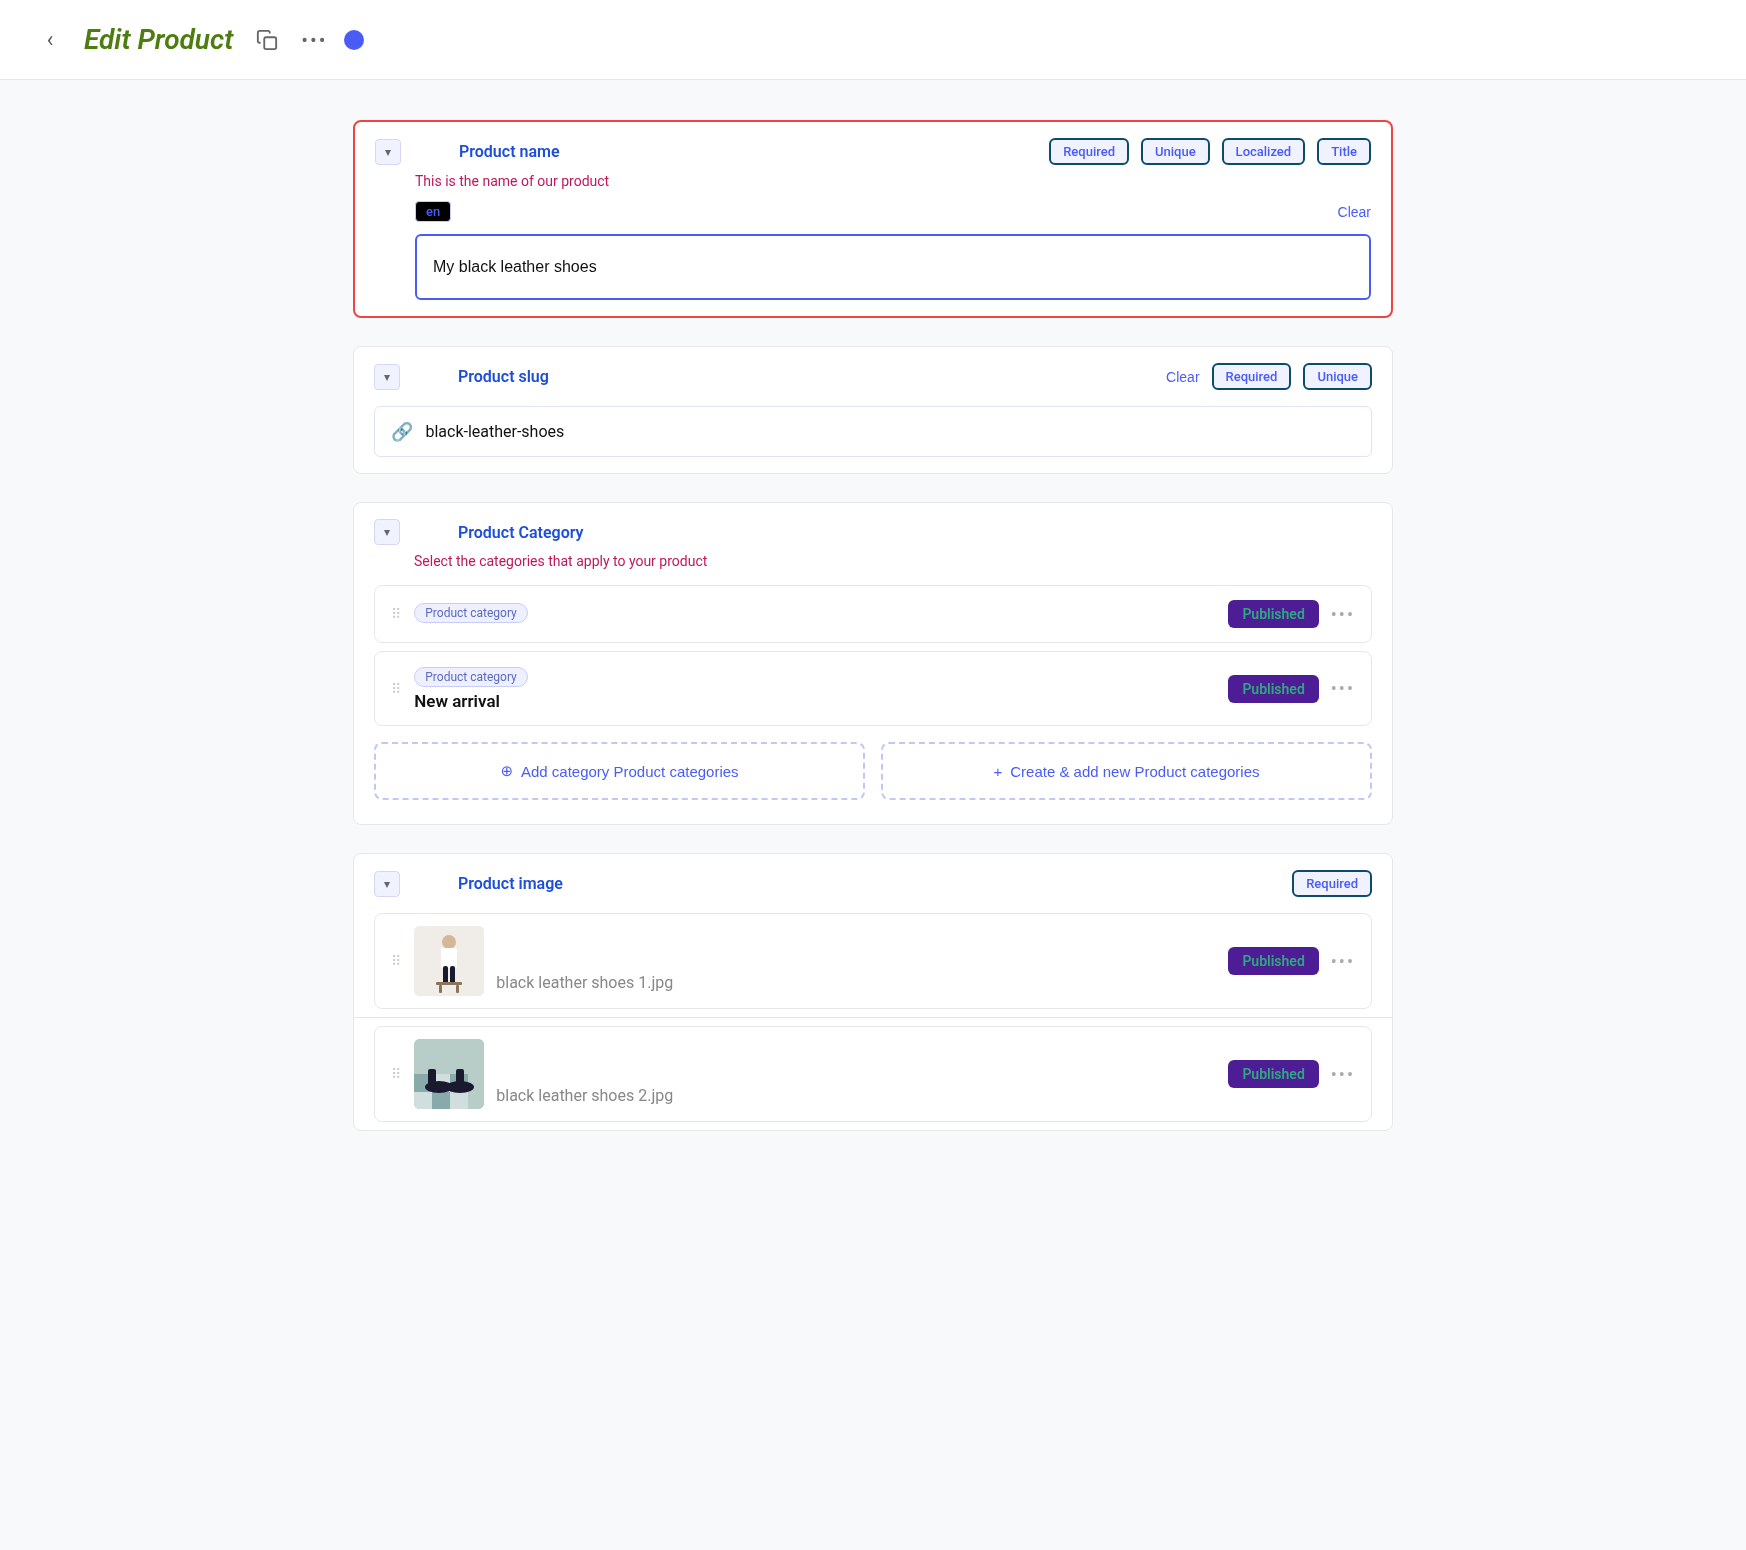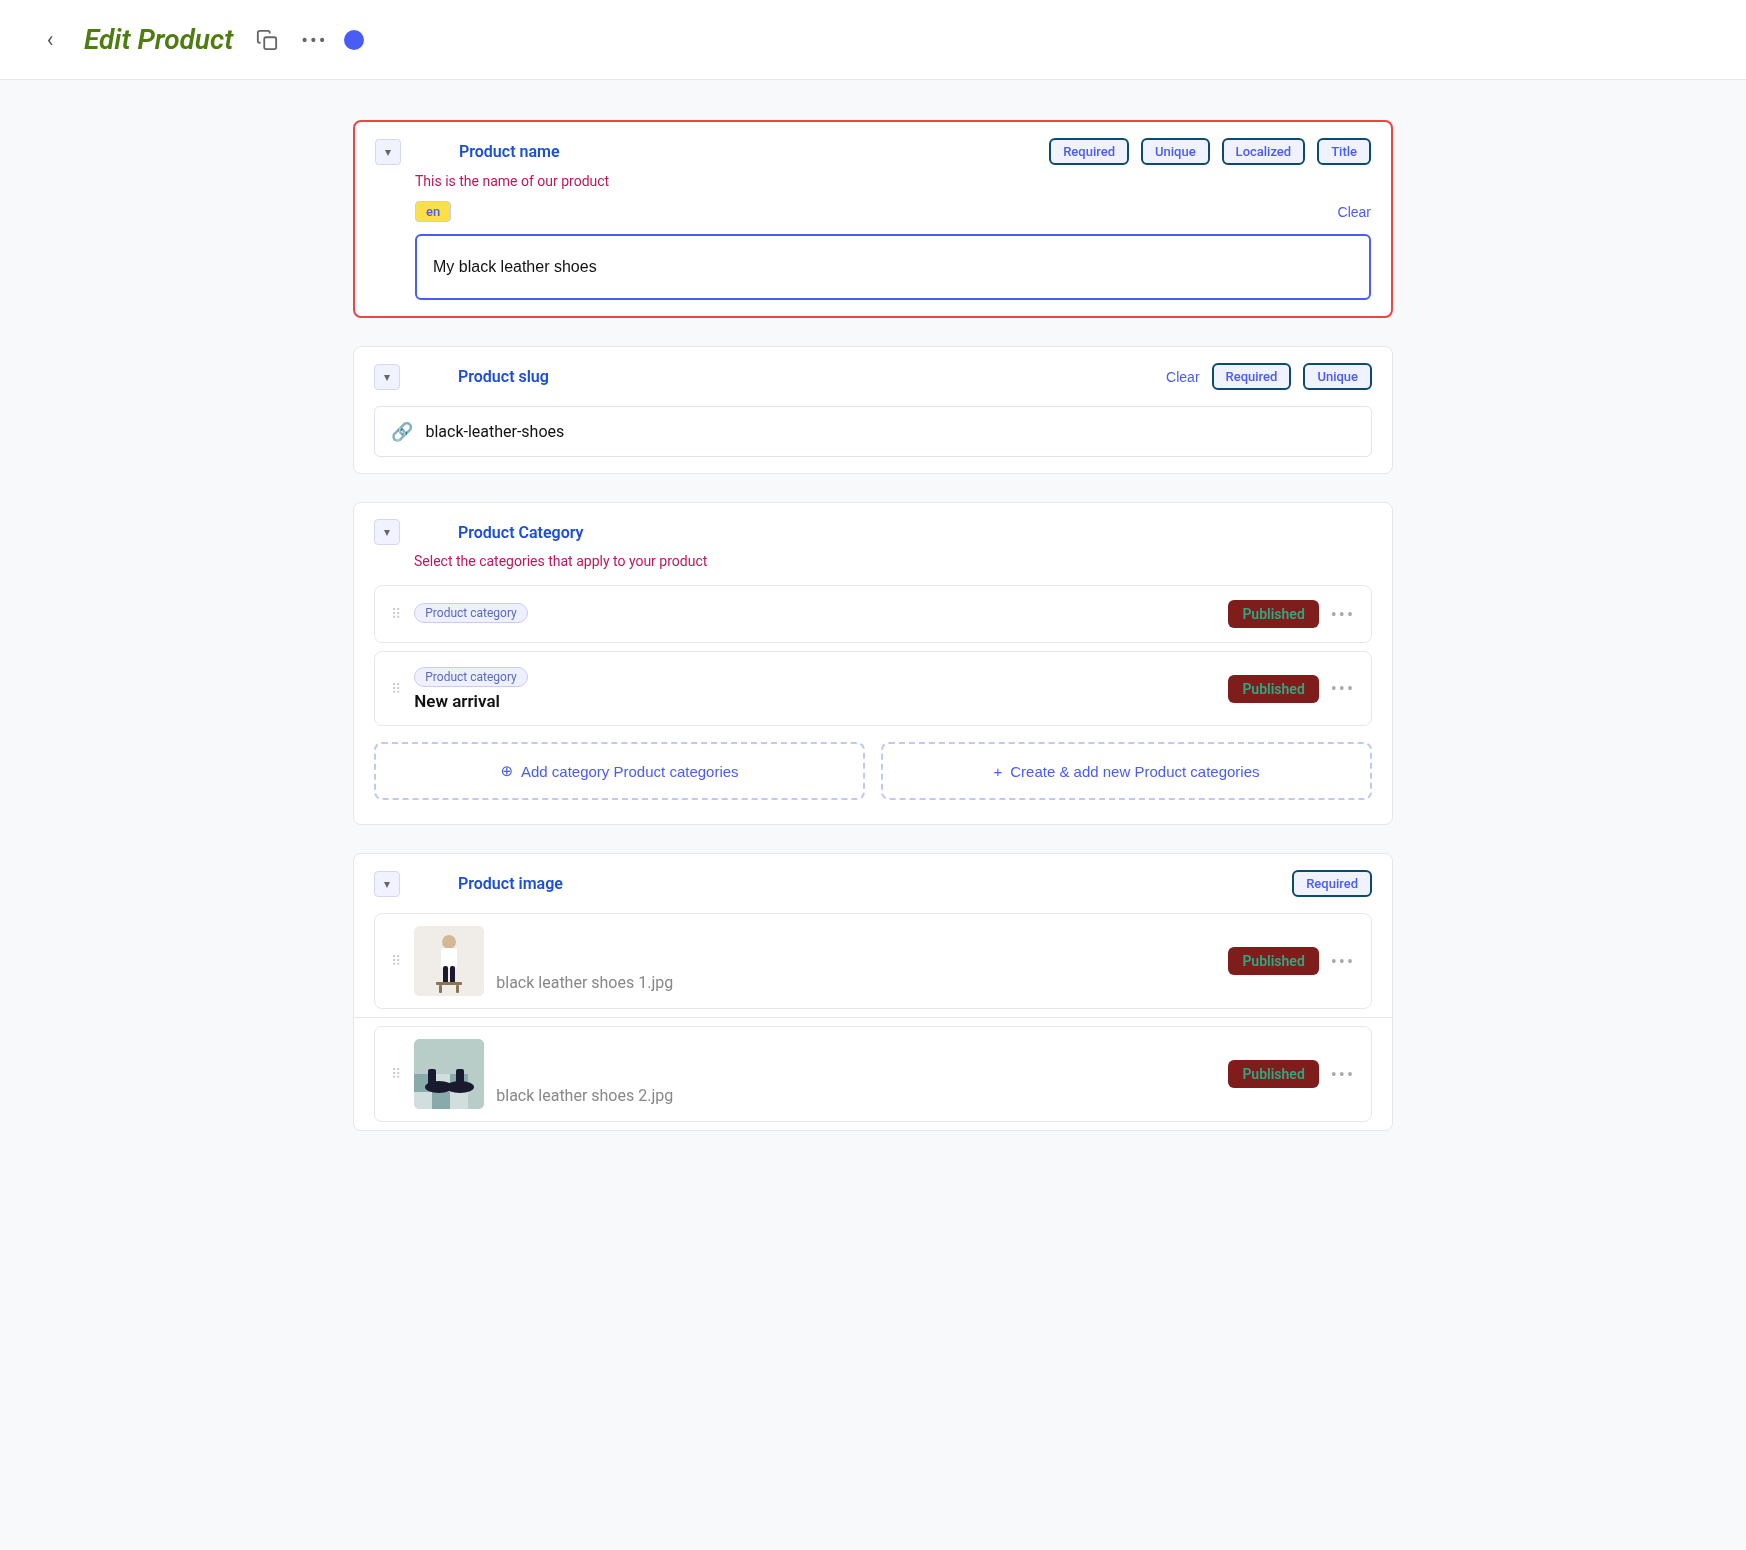--- a/index.html
+++ b/index.html
@@ -103,21 +103,21 @@
       color: #be185d;
       padding: 0 20px 8px 60px;
     }
     .lang-row {
       display: flex;
       align-items: center;
       justify-content: space-between;
       padding: 4px 20px 4px 60px;
     }
     .lang-badge {
-      background: #fde047;
+      background: #000000;
       color: #4a5cf6;
       border: 1px solid #c7cdf8;
       border-radius: 4px;
       padding: 2px 10px;
       font-size: 13px;
       font-weight: 500;
     }
     .clear-btn {
       color: #4a5cf6;
       font-size: 14px;
@@ -179,21 +179,21 @@
       font-size: 12px;
       display: inline-block;
       margin-bottom: 4px;
     }
     .category-name {
       font-size: 17px;
       font-weight: 600;
       color: #111;
     }
     .published-badge {
-      background: #7f1d1d;
+      background: #4c1d95;
       color: #2ea87e;
       border: none;
       border-radius: 6px;
       padding: 6px 14px;
       font-size: 14px;
       font-weight: 600;
     }
     .three-dots {
       color: #aaa;
       font-size: 18px;

